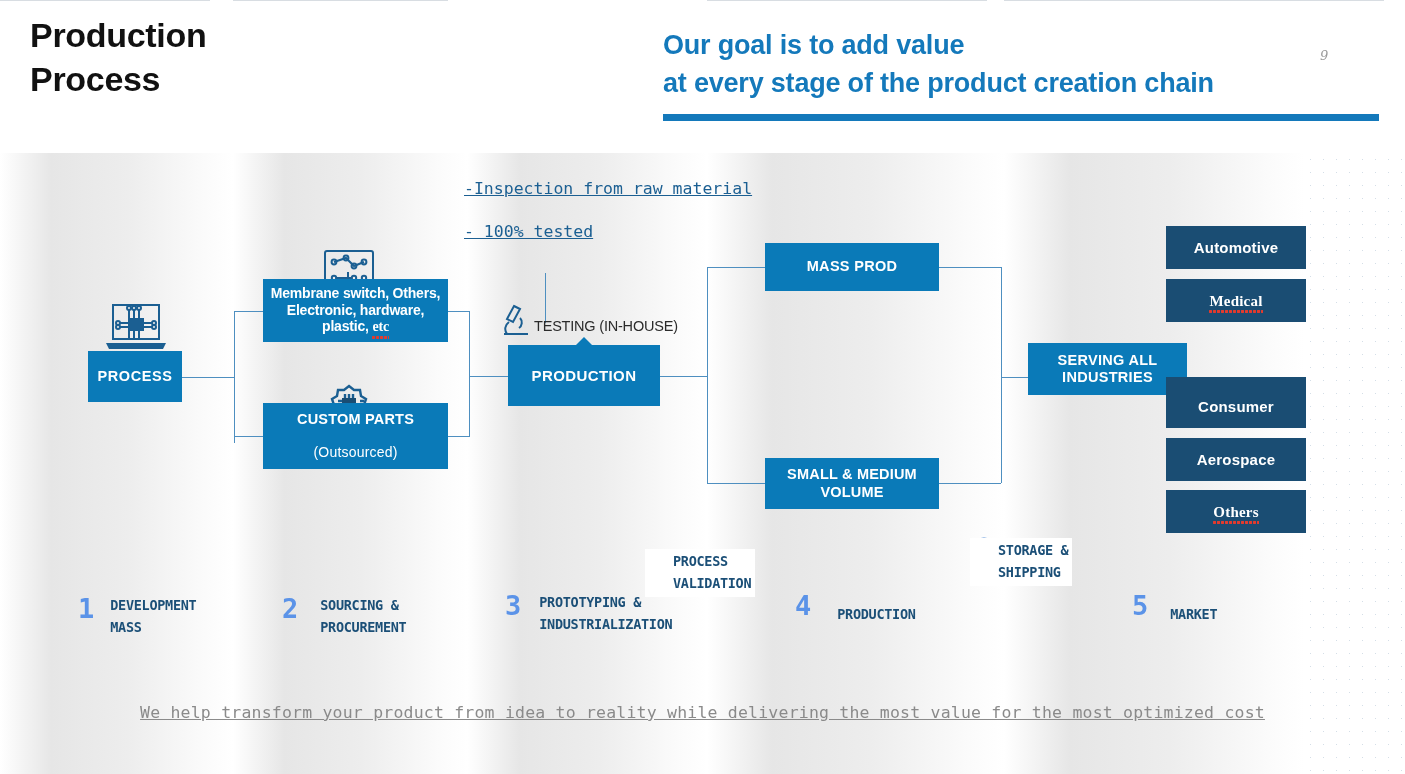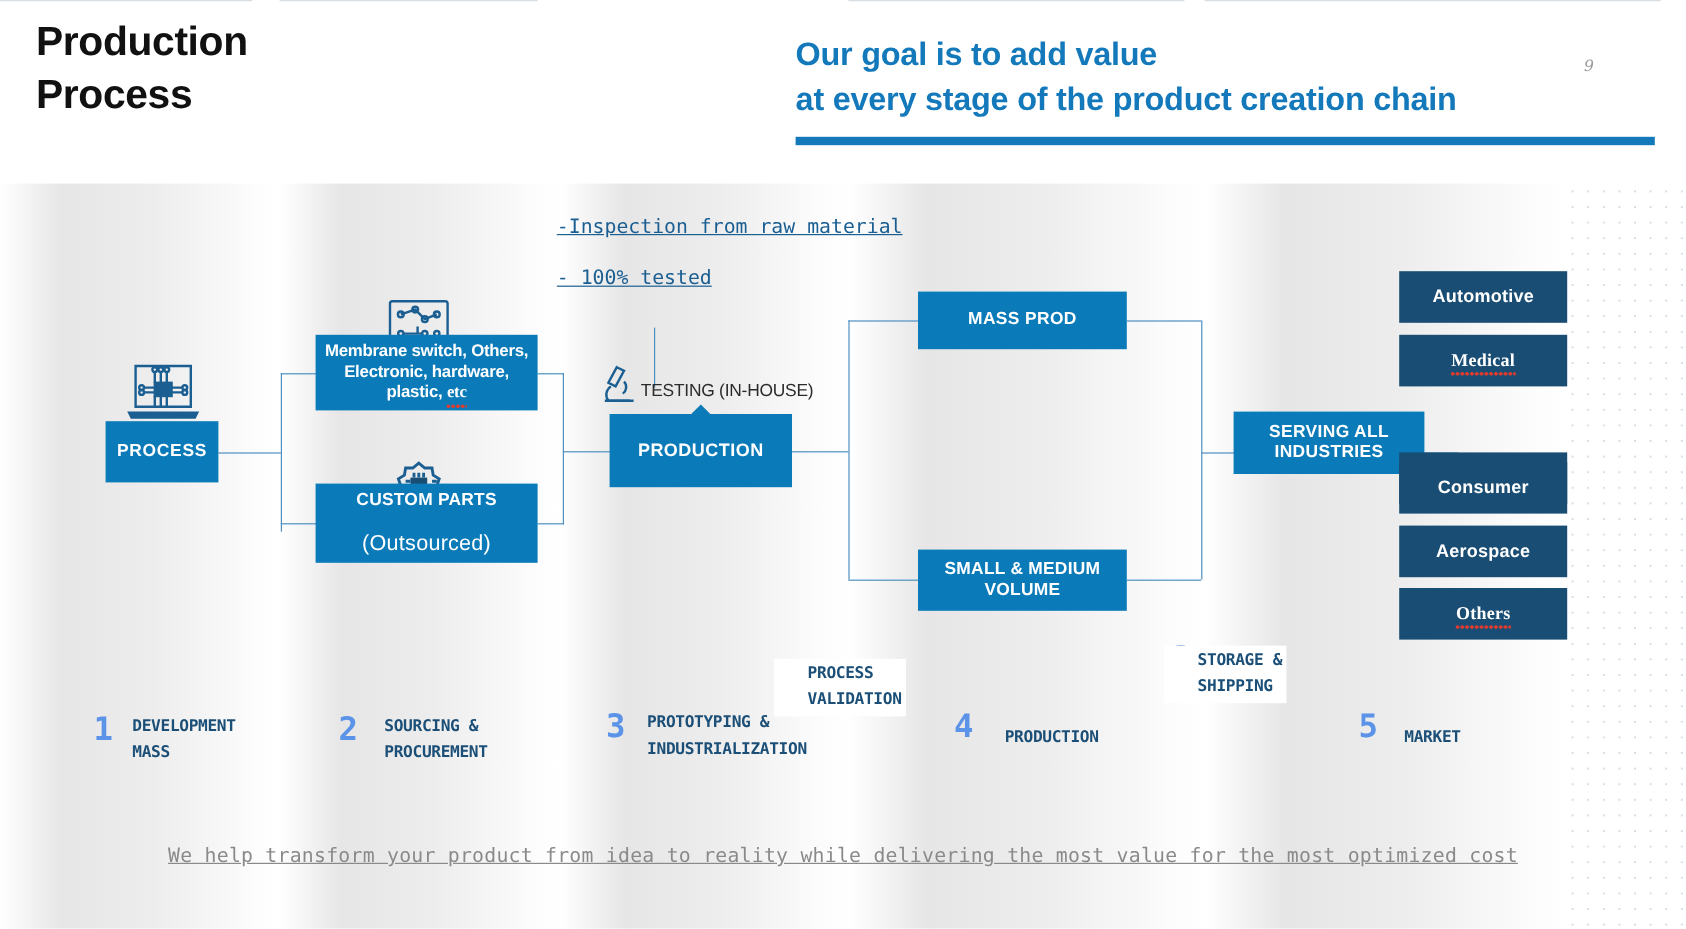--- a/index.html
+++ b/index.html
@@ -55,21 +55,21 @@
   .ln.h{height:1px;}
   .ln.v{width:1px;}
   .icon{position:absolute;color:#1b5f92;}
   .icon svg{display:block;}
 
   
   #design{left:88px;top:351px;width:94px;height:51px;font-size:14.5px;letter-spacing:.6px;}
   #membrane{left:263px;top:279px;width:185px;height:63px;font-size:14px;
             padding:0 4px;letter-spacing:-.2px;}
   #custom{left:263px;top:403px;width:185px;height:66px;flex-direction:column;font-size:14.5px;letter-spacing:.2px;}
-  #custom .sub{font-weight:normal;font-size:18px;margin-top:16px;text-align:right;}
+  #custom .sub{font-weight:normal;font-size:14px;margin-top:16px;text-align:right;}
   #prototypes{left:508px;top:345px;width:152px;height:61px;font-size:15px;letter-spacing:.4px;}
   #prototypes:before{
     content:"";position:absolute;top:-8px;left:50%;margin-left:-9px;
     border-left:9px solid transparent;border-right:9px solid transparent;
     border-top:9px solid #0a7ab8;transform:rotate(180deg);
   }
   #massprod{left:765px;top:243px;width:174px;height:48px;font-size:14.5px;letter-spacing:.3px;}
   #smallmed{left:765px;top:458px;width:174px;height:51px;font-size:14.5px;letter-spacing:.2px;}
   #serving{left:1028px;top:343px;width:159px;height:52px;font-size:14.5px;letter-spacing:.3px;}
 

